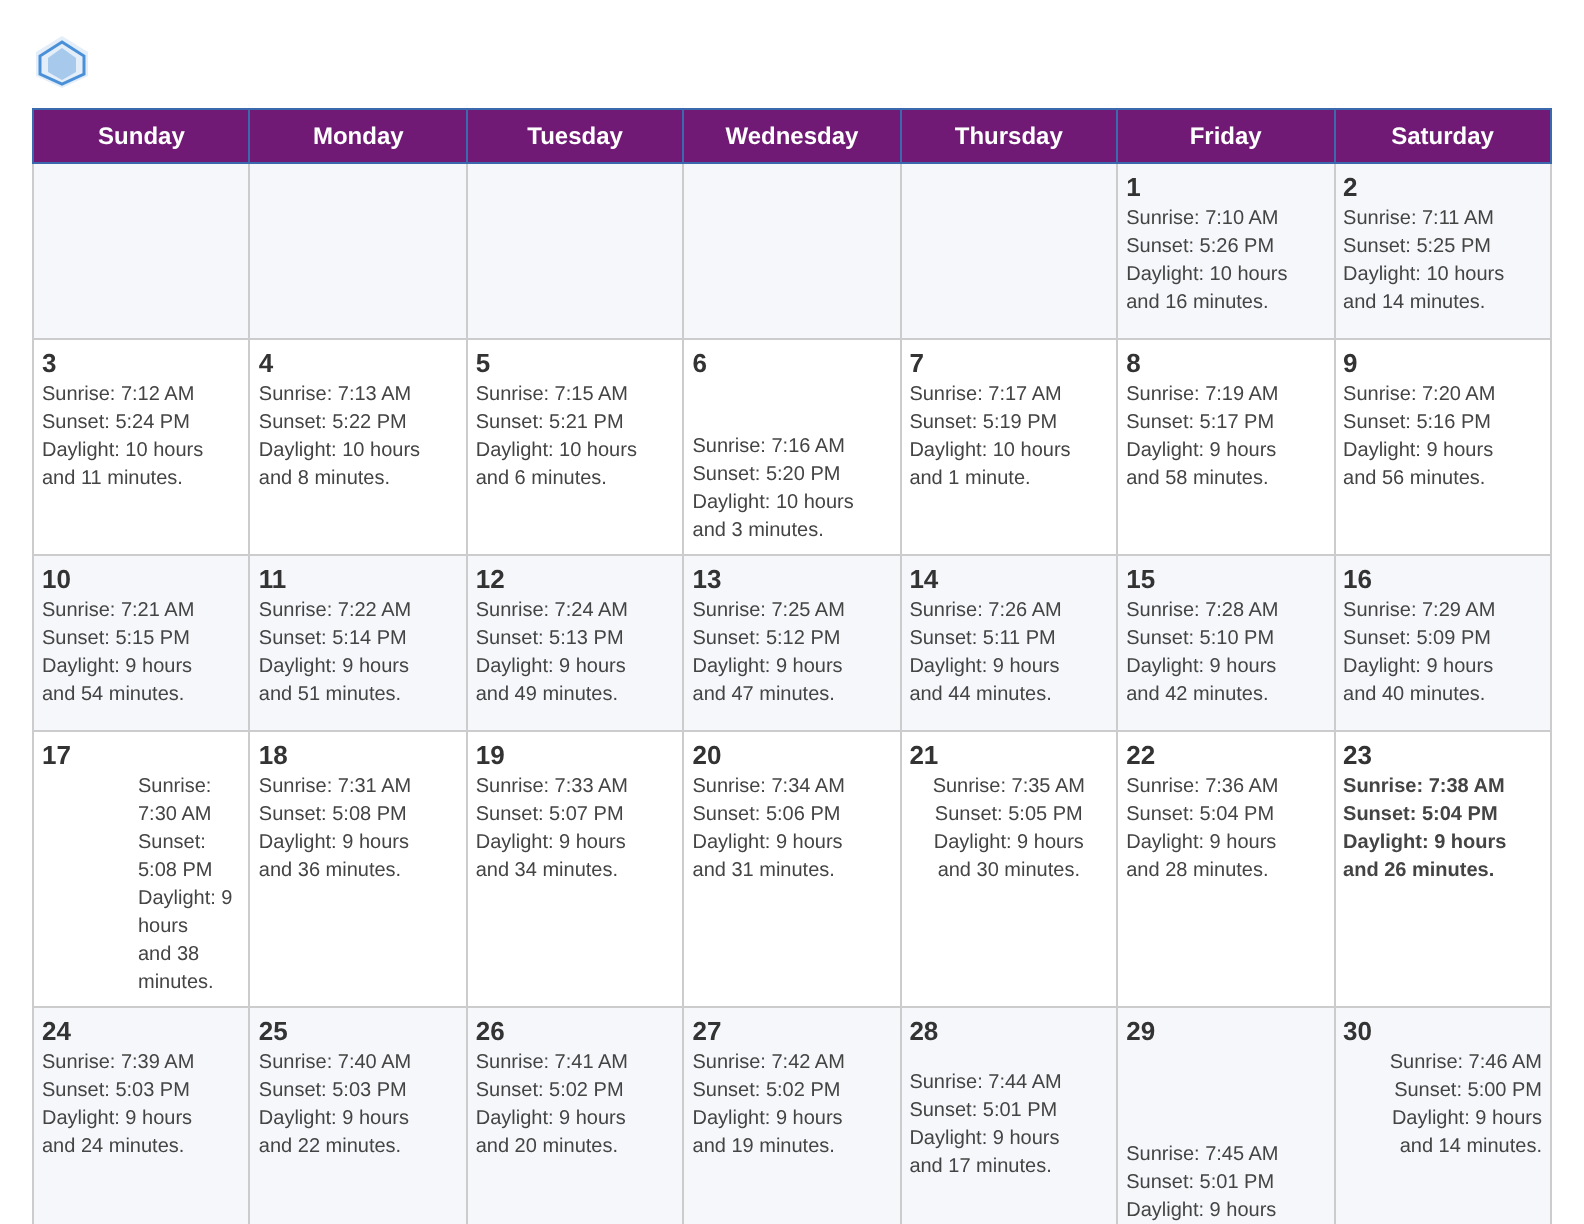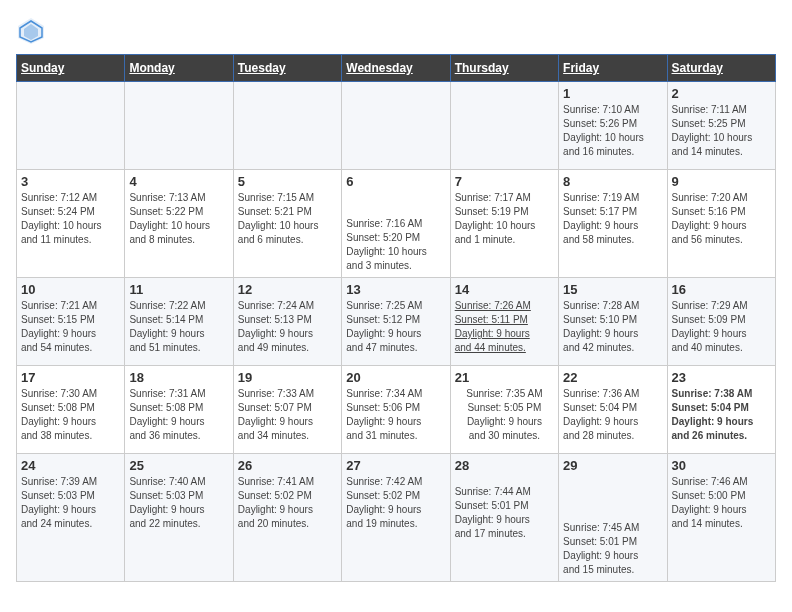--- a/index.html
+++ b/index.html
@@ -51,28 +51,27 @@
     .location {
       font-size: 16px;
       color: #555;
     }
     .calendar {
       width: 100%;
       border-collapse: collapse;
       font-size: 11px;
     }
     .calendar th {
-      background: #404040;
+      background: #701a75;
       color: #fff;
       padding: 6px 4px;
-      text-align: left;
+      text-align: center;
       font-size: 12px;
       font-weight: bold;
       border: 1px solid #3a6aad;
-      text-decoration: underline;
     }
     .calendar td {
       border: 1px solid #ccc;
       vertical-align: top;
       padding: 4px;
       width: 108px;
       height: 88px;
       background: #fff;
     }
     .calendar tr:nth-child(odd) td {
@@ -227,21 +226,21 @@
         </td>
         <td>
           <span class="day-num">13</span>
           <div class="day-info" style="white-space: pre-line;">Sunrise: 7:25 AM
 Sunset: 5:12 PM
 Daylight: 9 hours
 and 47 minutes.</div>
         </td>
         <td>
           <span class="day-num">14</span>
-          <div class="day-info" style="white-space: pre-line; text-decoration: underline;">Sunrise: 7:26 AM
+          <div class="day-info" style="white-space: pre-line;">Sunrise: 7:26 AM
 Sunset: 5:11 PM
 Daylight: 9 hours
 and 44 minutes.</div>
         </td>
         <td>
           <span class="day-num">15</span>
           <div class="day-info" style="white-space: pre-line;">Sunrise: 7:28 AM
 Sunset: 5:10 PM
 Daylight: 9 hours
 and 42 minutes.</div>
@@ -250,21 +249,21 @@
           <span class="day-num">16</span>
           <div class="day-info" style="white-space: pre-line;">Sunrise: 7:29 AM
 Sunset: 5:09 PM
 Daylight: 9 hours
 and 40 minutes.</div>
         </td>
       </tr>
       <tr>
         <td>
           <span class="day-num">17</span>
-          <div class="day-info" style="white-space: pre-line;">Sunrise: 7:30 AM
+          <div class="day-info" style="white-space: pre-line; margin-left: 48px;">Sunrise: 7:30 AM
 Sunset: 5:08 PM
 Daylight: 9 hours
 and 38 minutes.</div>
         </td>
         <td>
           <span class="day-num">18</span>
           <div class="day-info" style="white-space: pre-line;">Sunrise: 7:31 AM
 Sunset: 5:08 PM
 Daylight: 9 hours
 and 36 minutes.</div>
@@ -343,20 +342,20 @@
         </td>
         <td>
           <span class="day-num">29</span>
           <div class="day-info" style="white-space: pre-line; margin-top: 48px;">Sunrise: 7:45 AM
 Sunset: 5:01 PM
 Daylight: 9 hours
 and 15 minutes.</div>
         </td>
         <td>
           <span class="day-num">30</span>
-          <div class="day-info" style="white-space: pre-line;">Sunrise: 7:46 AM
+          <div class="day-info" style="white-space: pre-line; text-align: right;">Sunrise: 7:46 AM
 Sunset: 5:00 PM
 Daylight: 9 hours
 and 14 minutes.</div>
         </td>
       </tr>
     </tbody>
 </table>
 
 </body></html>

